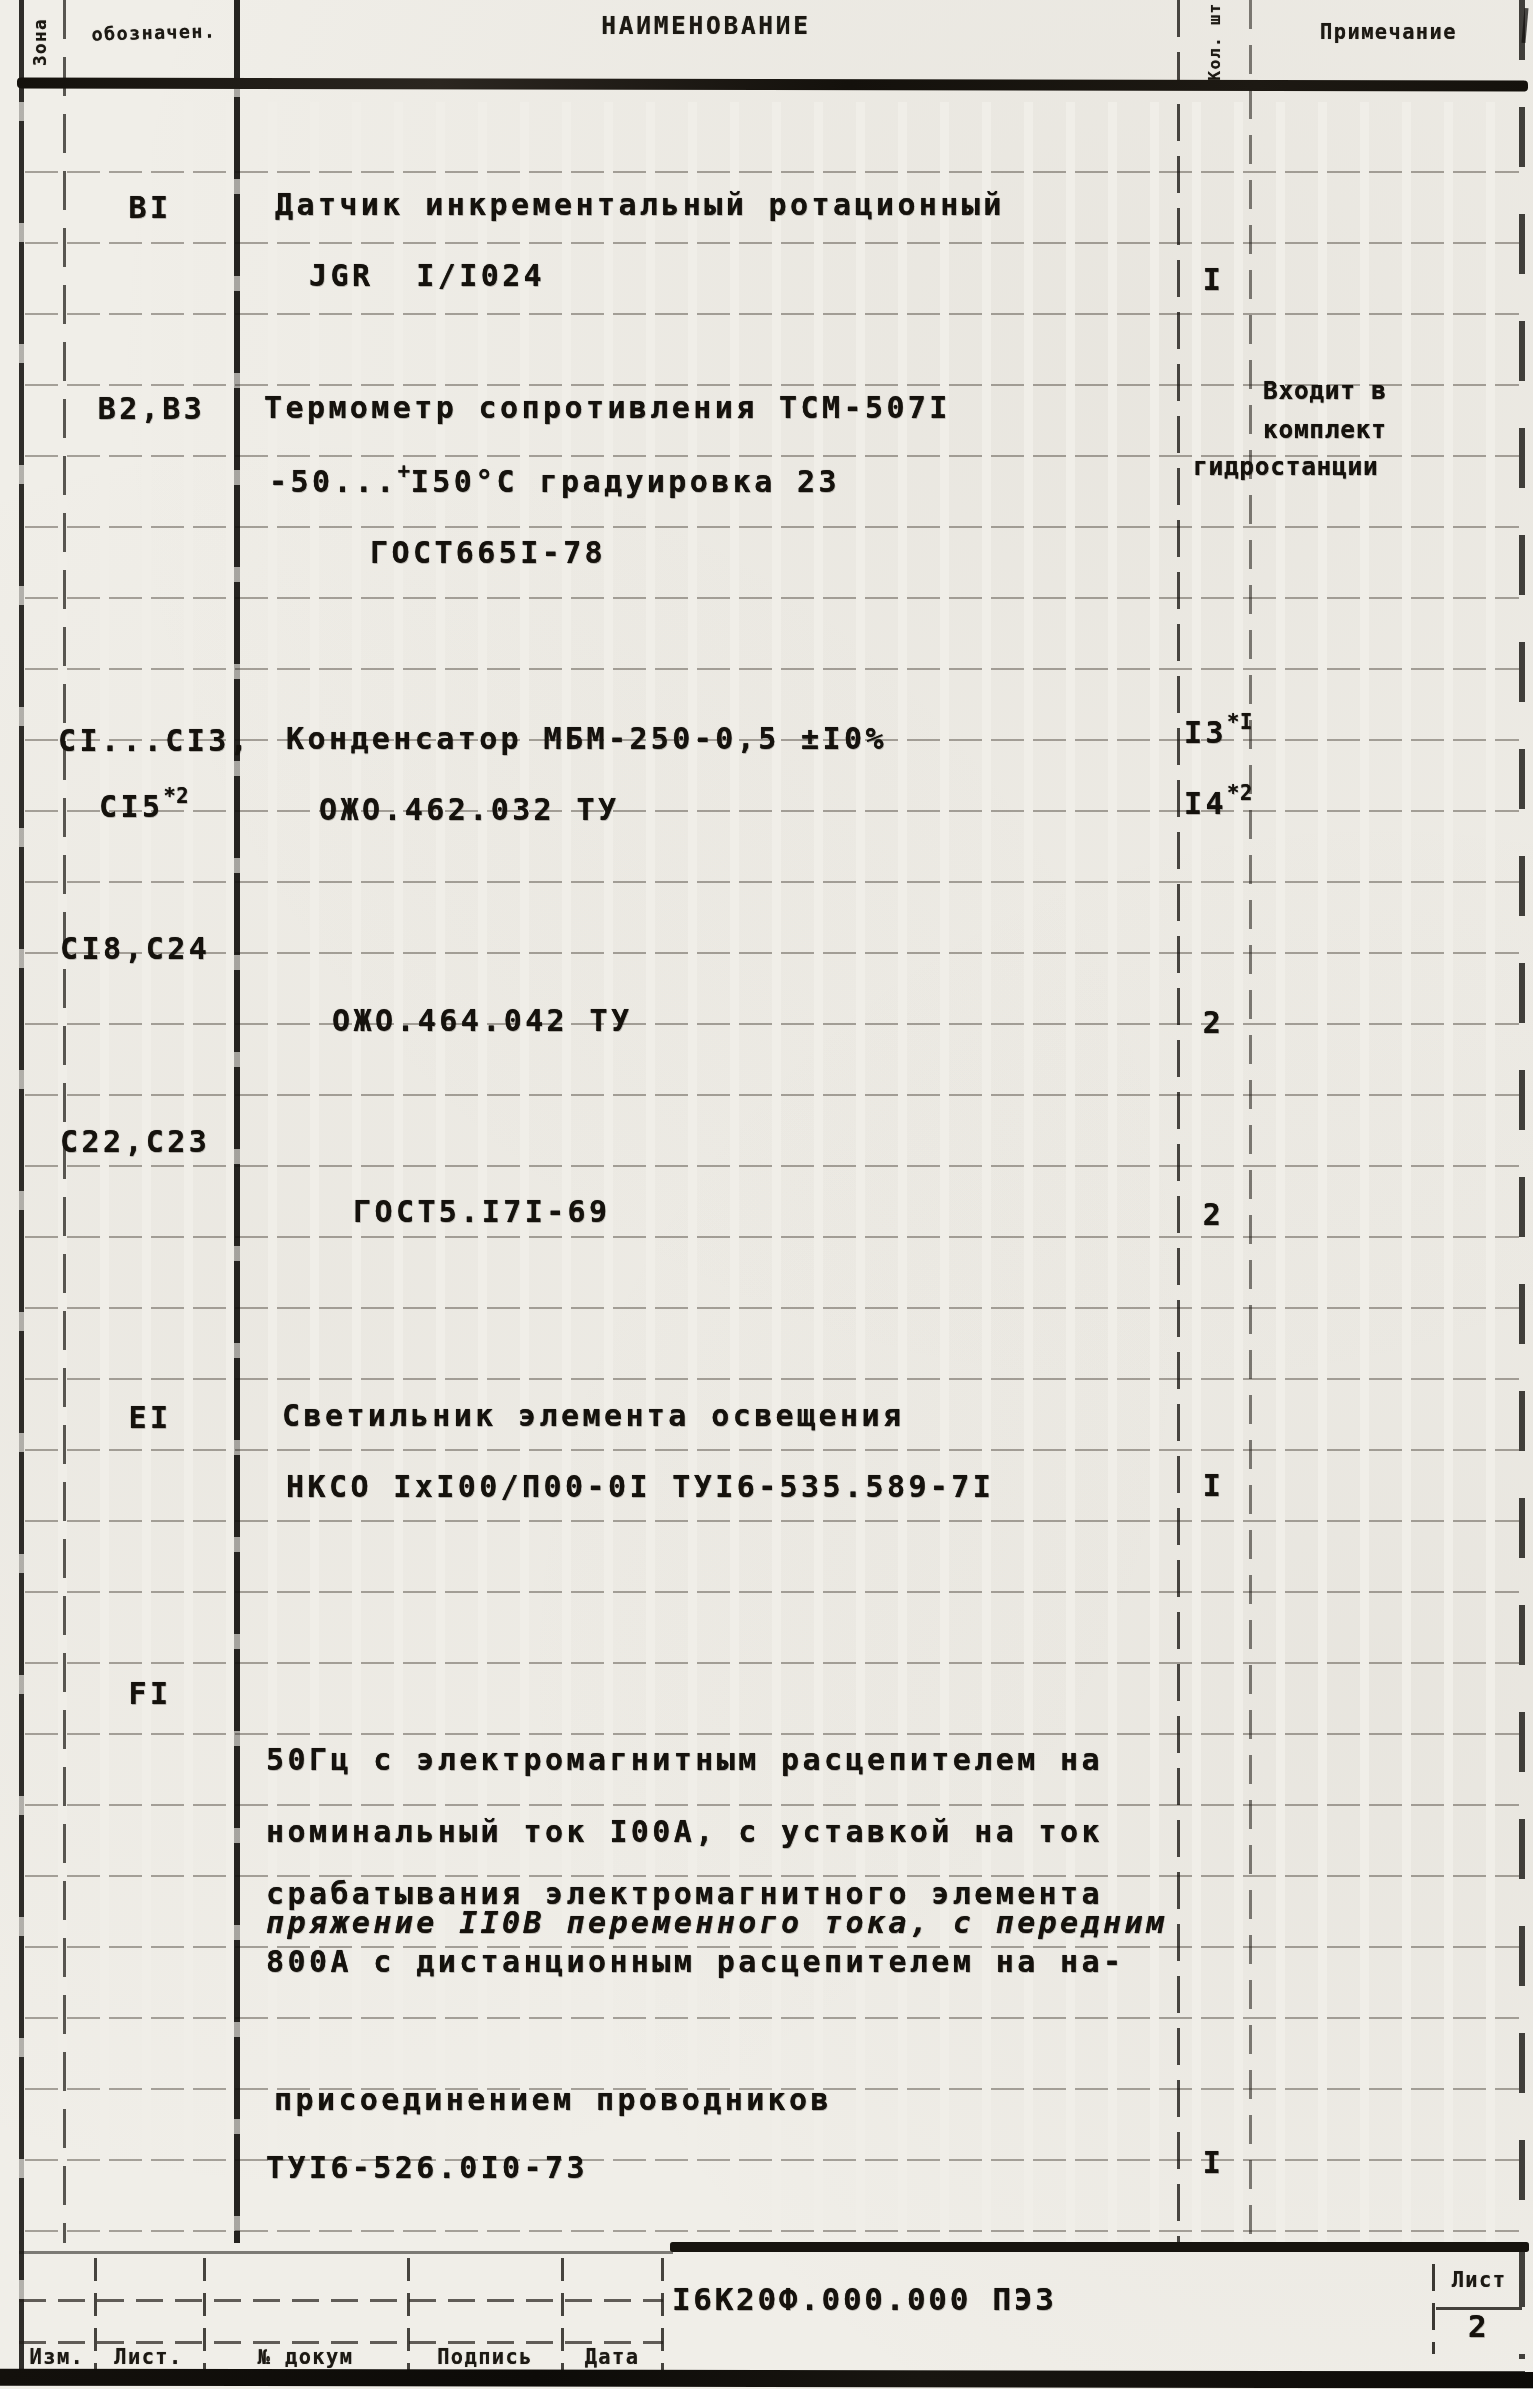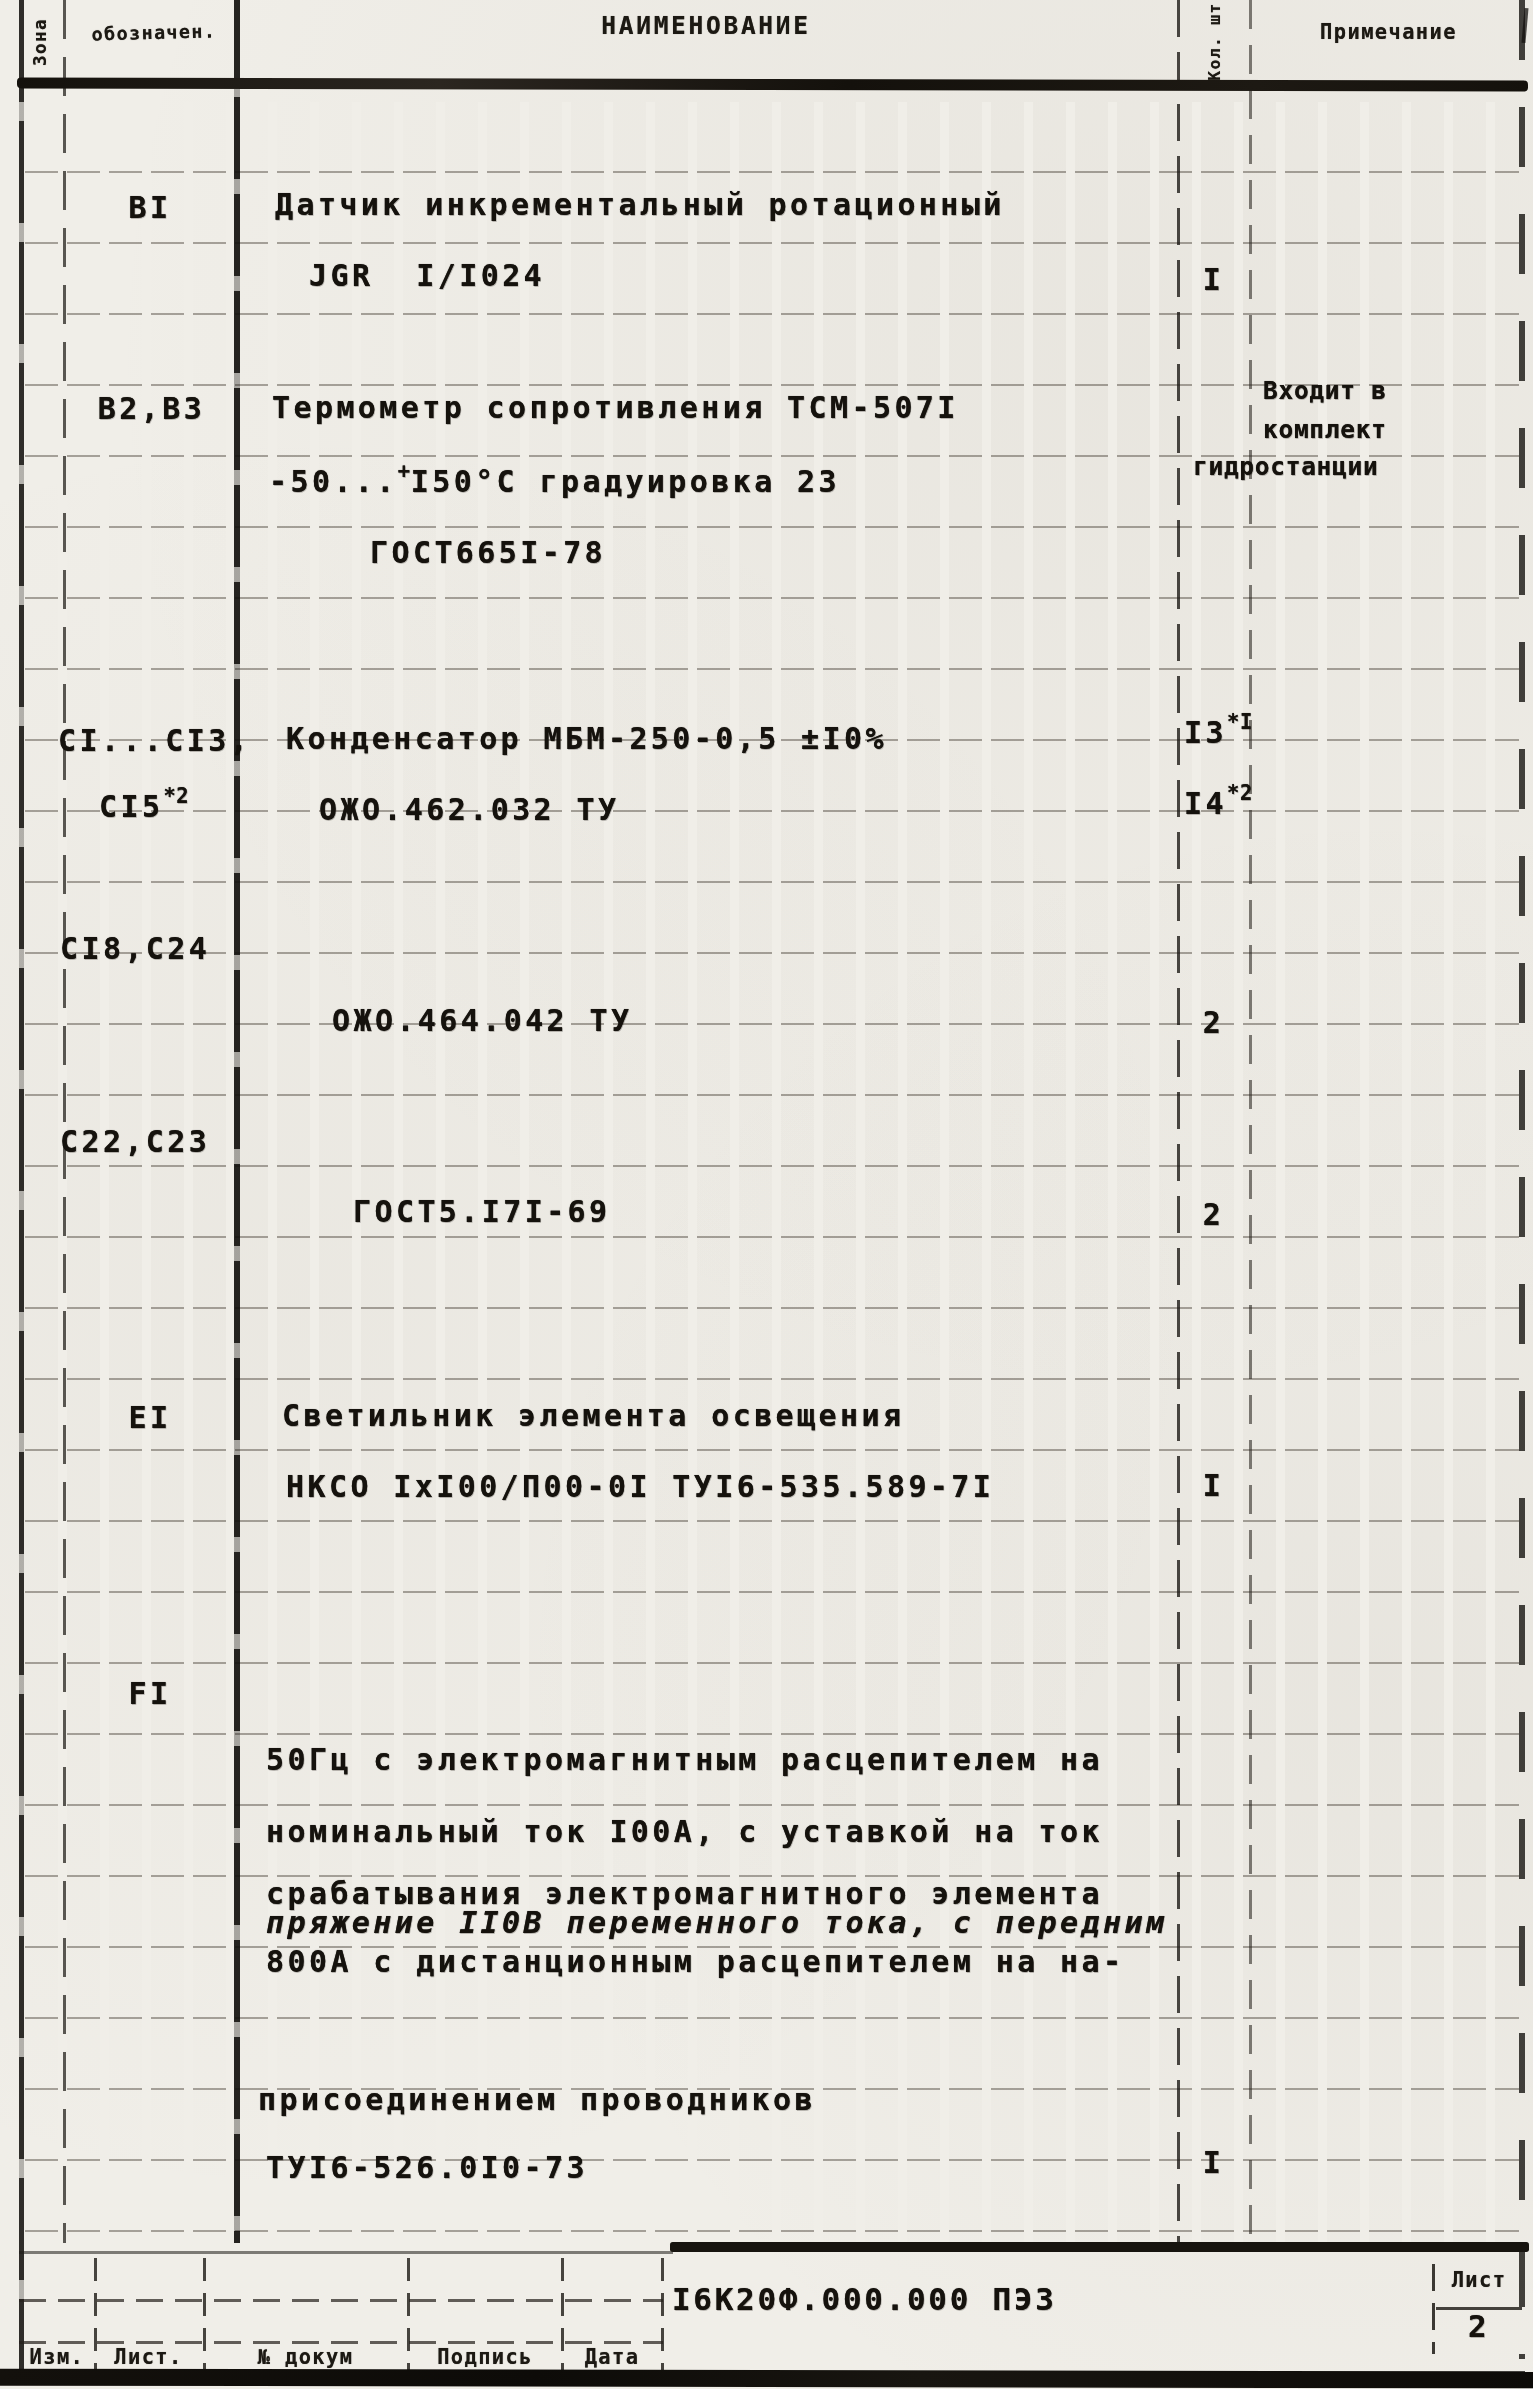--- a/index.html
+++ b/index.html
@@ -63,21 +63,21 @@
   <div class="hseg" style="left:17px;top:79px;width:1511px;height:11px;
               background:linear-gradient(90deg,#14110c,#2b2620 28%,#14110c 55%,#1d1913 82%,#14110c);
               border-radius:4.1px;transform:rotate(.12deg);"></div>
 
   <div class="t typed ctr" style="left:65px;top:192px;width:170px;">ВI</div>
   <div class="t typed" style="left:275px;top:189px;">Датчик инкрементальный ротационный</div>
   <div class="t typed" style="left:309px;top:260px;">JGR  I/I024</div>
   <div class="t typed ctr" style="left:1178px;top:264px;width:71px;">I</div>
 
   <div class="t typed ctr" style="left:65px;top:393px;width:173px;">В2,В3</div>
-  <div class="t typed" style="left:272px;top:392px;text-align:center;">Термометр сопротивления ТСМ-507I</div>
+  <div class="t typed" style="left:264px;top:392px;text-align:center;">Термометр сопротивления ТСМ-507I</div>
   <div class="t typed" style="left:269px;top:464px;"><span>-50...</span><sup class="ss">+</sup><span>I50°С градуировка 23</span></div>
   <div class="t typed" style="left:370px;top:537px;">ГОСТ665I-78</div>
   <div class="t typed note-typed" style="left:1263px;top:378px;">Входит в</div>
   <div class="t typed note-typed" style="left:1263px;top:417px;">комплект</div>
   <div class="t typed note-typed" style="left:1193px;top:454px;">гидростанции</div>
 
   <div class="t typed" style="left:58px;top:725px;">СI...СI3,</div>
   <div class="t typed" style="left:99px;top:789px;"><span>СI5</span><sup class="ss">*2</sup></div>
   <div class="t typed" style="left:286px;top:723px;">Конденсатор МБМ-250-0,5 ±I0%</div>
   <div class="t typed" style="left:319px;top:794px;">ОЖО.462.032 ТУ</div>
@@ -96,21 +96,21 @@
   <div class="t typed" style="left:282px;top:1400px;">Светильник элемента освещения</div>
   <div class="t typed" style="left:286px;top:1471px;">НКСО IxI00/П00-0I ТУI6-535.589-7I</div>
   <div class="t typed ctr" style="left:1178px;top:1470px;width:71px;">I</div>
 
   <div class="t typed ctr" style="left:65px;top:1678px;width:170px;">FI</div>
   <div class="t typed" style="left:266px;top:1744px;">50Гц с электромагнитным расцепителем на</div>
   <div class="t typed" style="left:266px;top:1816px;">номинальный ток I00А, с уставкой на ток</div>
   <div class="t typed" style="left:266px;top:1878px;">срабатывания электромагнитного элемента</div>
   <div class="t typed" style="left:266px;top:1946px;">800А с дистанционным расцепителем на на-</div>
   <div class="t typed" style="left:266px;top:1907px;font-style:italic;">пряжение II0В переменного тока, с передним</div>
-  <div class="t typed" style="left:258px;top:2084px;">присоединением проводников</div>
+  <div class="t typed" style="left:274px;top:2084px;">присоединением проводников</div>
   <div class="t typed" style="left:266px;top:2152px;">ТУI6-526.0I0-73</div>
   <div class="t typed ctr" style="left:1178px;top:2147px;width:71px;">I</div>
 
   <div class="hseg" style="left:670px;top:2242px;width:859px;height:9.5px;background:#17140f;border-radius:2.7px;"></div>
   <div class="hseg" style="left:19px;top:2251px;width:654px;height:3.4px;background:rgba(30,27,22,.55);"></div>
 
   <div class="vseg" style="left:94px;top:2258px;width:2.7px;height:114px;
               background:repeating-linear-gradient(180deg, rgba(28,25,20,.8) 0 23px, transparent 23px 35px);"></div>
   <div class="vseg" style="left:203px;top:2258px;width:2.7px;height:114px;
               background:repeating-linear-gradient(180deg, rgba(28,25,20,.8) 0 23px, transparent 23px 35px);"></div>

